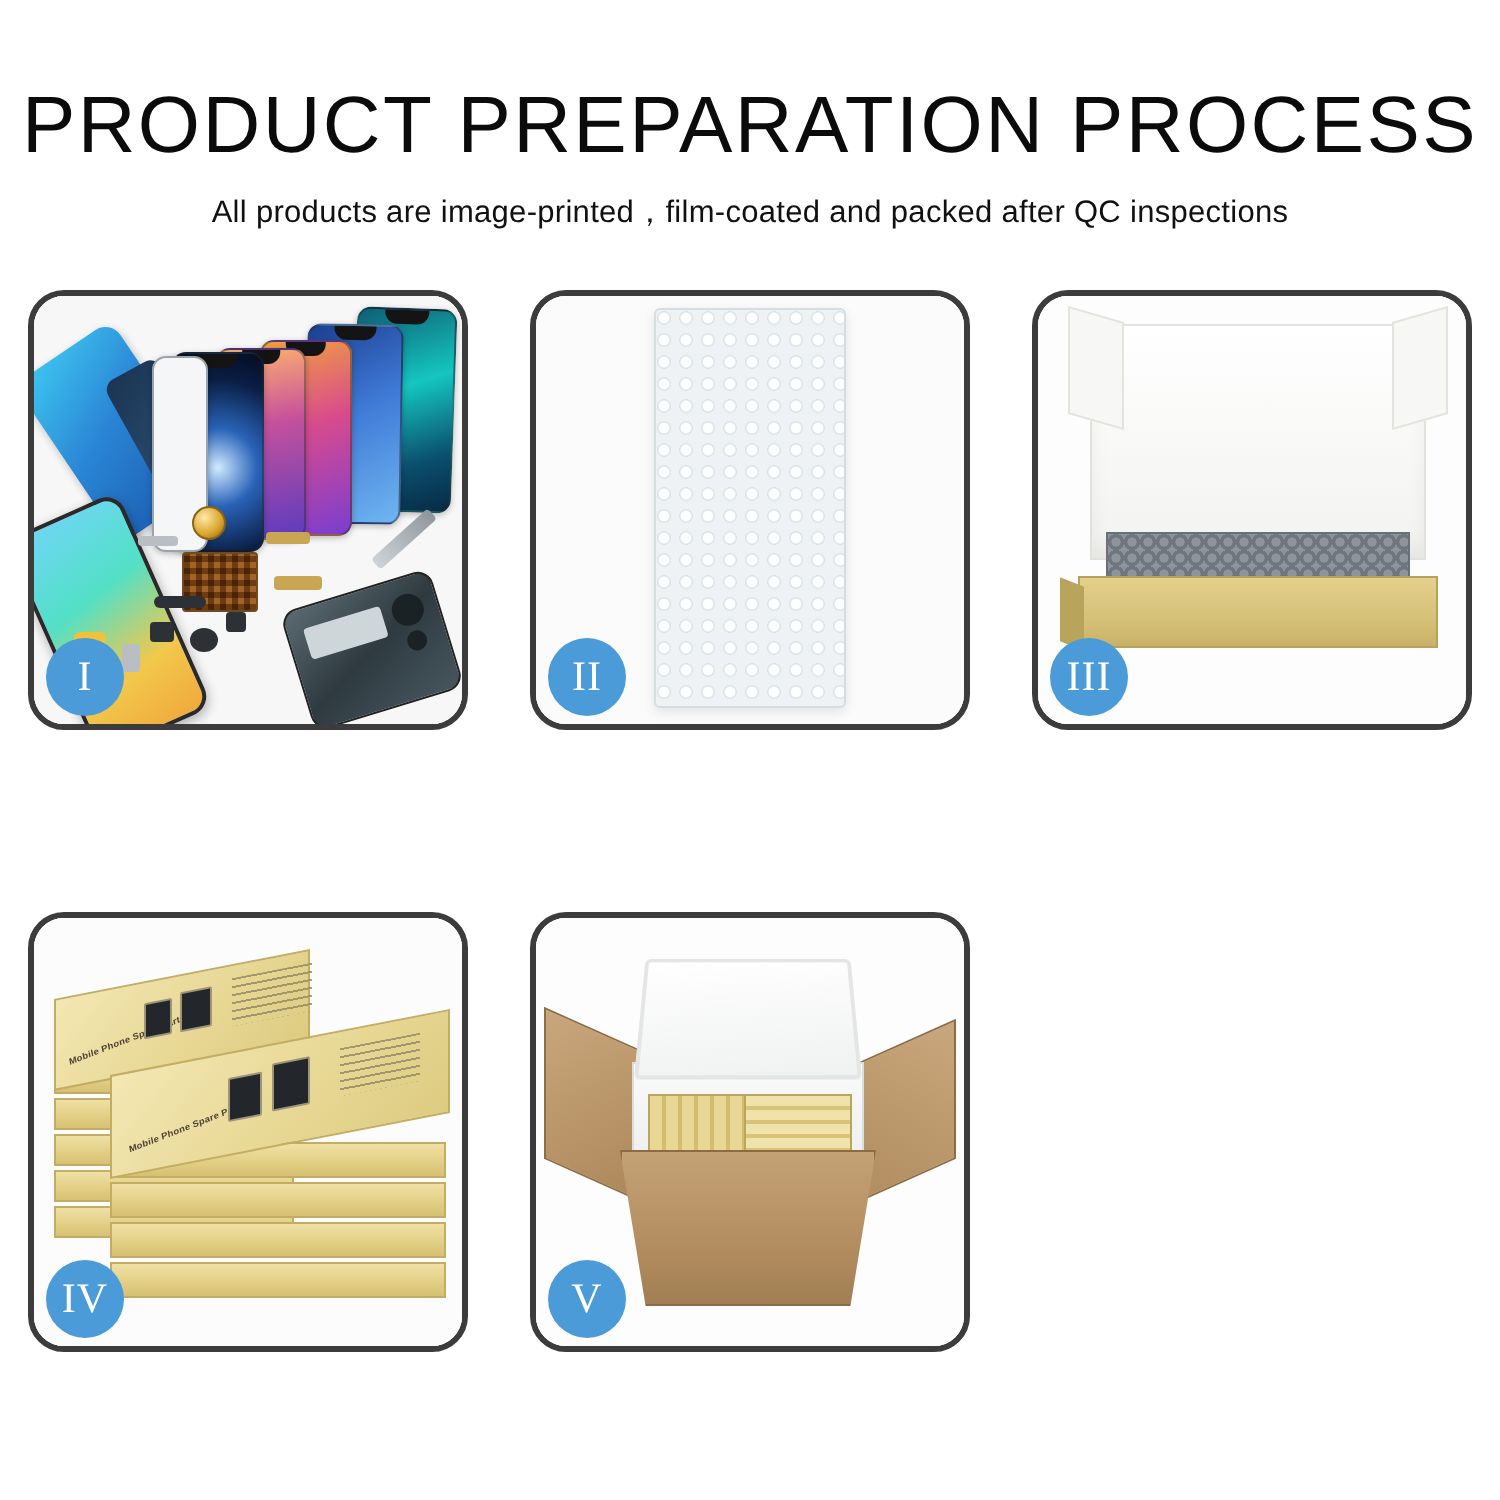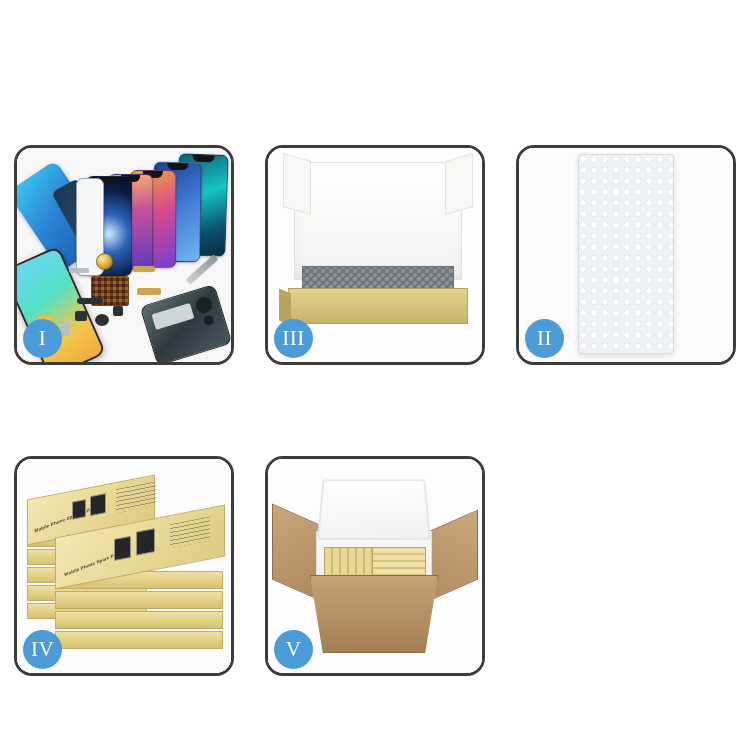--- a/index.html
+++ b/index.html
@@ -286,20 +286,24 @@
     position:absolute; left:52px; top:30px; width:120px; height:5px;
     background:#b79a72; transform:rotate(15deg); opacity:.85;
   }
   .c6-tape { position:absolute; width:16px; height:18px; background:#b0905f; opacity:.85; }
 </style>
 </head>
 <body>
 
 <div class="page">
 
+  <div class="header">
+    <div class="title">PRODUCT PREPARATION PROCESS</div>
+    <div class="subtitle">All products are image-printed，film-coated and packed after QC inspections</div>
+  </div>
 
   <div class="grid">
 
     <div class="panel">
       <div class="panel-inner">
         <div class="scene1">
           <div class="film"></div>
           <div class="ph ph5">
               <div class="notch"></div>
             </div>
@@ -332,42 +336,42 @@
           <div class="part lt" style="left:180px;top:194px;width:6px;height:6px;border-radius:50%;"></div>
           <div class="backplate"></div>
           <div class="tool"></div>
         </div>
       </div>
       <div class="badge">I</div>
     </div>
 
     <div class="panel">
       <div class="panel-inner">
-        <div class="scene3">
-          <div class="b3-lid"></div>
-          <div class="b3-foam"></div>
-          <div class="b3-base"></div>
-        </div>
-      </div>
-      <div class="badge">III</div>
-    </div>
-
-    <div class="panel">
-      <div class="panel-inner">
         <div class="scene2">
           <div class="screen2"></div>
           <div class="flex2"></div>
           <div class="tab2" style="left:66px;top:22px;"></div>
           <div class="tab2" style="left:72px;top:96px;"></div>
           <div class="tab2" style="left:66px;top:176px;width:12px;height:18px;"></div>
           <div class="tab2" style="left:124px;top:176px;width:12px;height:18px;"></div>
           <div class="bag"></div>
         </div>
       </div>
       <div class="badge">II</div>
+    </div>
+
+    <div class="panel">
+      <div class="panel-inner">
+        <div class="scene3">
+          <div class="b3-lid"></div>
+          <div class="b3-foam"></div>
+          <div class="b3-base"></div>
+        </div>
+      </div>
+      <div class="badge">III</div>
     </div>
 
     <div class="panel">
       <div class="panel-inner">
         <div class="scene4">
           <div class="stack">
 
             <div class="bx" style="left:2px;top:56px;width:120px;height:16px;"></div>
             <div class="bx" style="left:2px;top:74px;width:120px;height:16px;"></div>
             <div class="bx" style="left:2px;top:92px;width:120px;height:16px;"></div>

